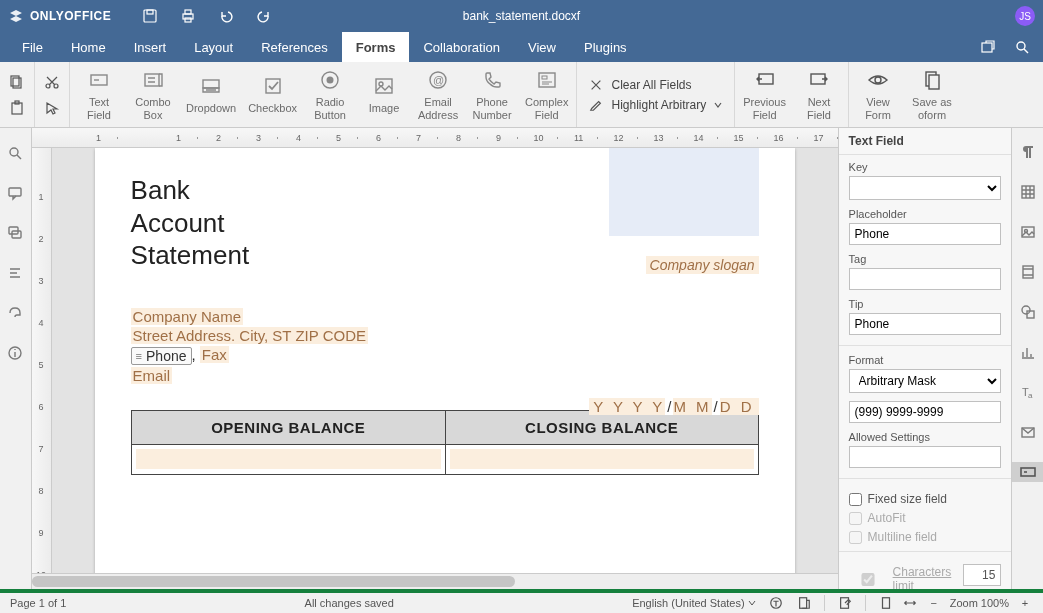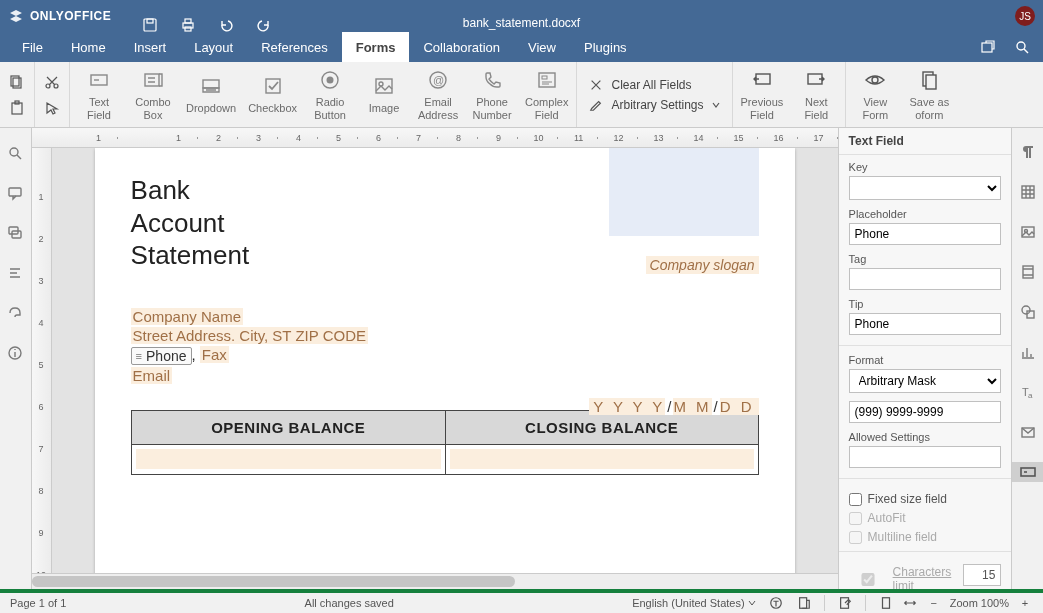--- a/index.html
+++ b/index.html
@@ -1,24 +1,24 @@
 <!DOCTYPE html>
 <html><head>
 <meta charset="utf-8">
 <style>
 * { margin: 0; padding: 0; box-sizing: border-box; font-family: Arial, Helvetica, sans-serif; }
 body { width: 1043px; height: 613px; overflow: hidden; background: #fff; display: flex; flex-direction: column; }
-.titlebar { background: #446995; height: 28px; display: flex; padding: 16px 8px; color: #fff; font-size: 12px; }
+.titlebar { background: #446995; height: 28px; display: flex; align-items: center; padding: 16px 8px; color: #fff; font-size: 12px; }
 .titlebar .brand { display: flex; align-items: center; gap: 6px; font-weight: bold; letter-spacing: 0.5px; }
 .titlebar .brand-icon { width: 16px; height: 16px; display: inline-flex; align-items: center; justify-content: center; }
 .titlebar .qat { margin-left: 30px; display: flex; gap: 20px; }
 .titlebar .qat span { display: inline-flex; align-items: center; justify-content: center; width: 18px; height: 18px; cursor: pointer; }
 .titlebar .doc-title { position: absolute; left: 50%; transform: translateX(-50%); font-size: 12px; }
 .titlebar .right { margin-left: auto; display: flex; align-items: center; gap: 8px; }
-.titlebar .avatar { width: 20px; height: 20px; border-radius: 50%; background: #7f1d1d; color: #fff; font-size: 10px; display: flex; align-items: center; justify-content: center; }
+.titlebar .avatar { width: 20px; height: 20px; border-radius: 50%; background: #8b5cf6; color: #fff; font-size: 10px; display: flex; align-items: center; justify-content: center; }
 
 .menubar { background: #446995; height: 30px; display: flex; align-items: stretch; color: #fff; font-size: 13px; padding-left: 8px; }
 .menubar .tab { padding: 0 14px; display: flex; align-items: center; cursor: pointer; }
 .menubar .tab.active { background: #fff; color: #444; font-weight: bold; }
 .menubar .right-icons { margin-left: auto; display: flex; align-items: center; gap: 16px; padding-right: 12px; }
 .menubar .right-icons span { width: 18px; height: 18px; display: inline-flex; align-items: center; justify-content: center; cursor: pointer; }
 
 .ribbon { background: #f1f1f1; border-bottom: 1px solid #cbcbcb; height: 66px; display: flex; align-items: stretch; font-size: 11px; color: #6b6b6b; }
 .ribbon .mini-col { display: flex; flex-direction: column; justify-content: center; gap: 8px; padding: 0 8px; border-right: 1px solid #d8d8d8; }
 .ribbon .mini-col span { width: 18px; height: 18px; display: flex; align-items: center; justify-content: center; cursor: pointer; color: #444; }
@@ -277,21 +277,21 @@
     <div class="row">
       <svg width="14" height="14" viewBox="0 0 16 16" fill="none" stroke="#555" stroke-width="1.4">
           <path d="M3 3 L13 13 M13 3 L3 13"></path>
         </svg>
       <span>Clear All Fields</span>
     </div>
     <div class="row">
       <svg width="14" height="14" viewBox="0 0 16 16" fill="none" stroke="#555" stroke-width="1.4">
           <path d="M3 12 L11 4 L13 6 L5 14 L2 14 Z"></path>
         </svg>
-      <span>Arbitrary Settings</span>
+      <span>Highlight Arbitrary</span>
       <svg width="8" height="8" viewBox="0 0 8 8">
           <path d="M1 2 L4 6 L7 2" fill="none" stroke="#555" stroke-width="1.2"></path>
         </svg>
     </div>
   </div>
   <div class="group">
     <div class="btn">
       <span class="icn">
           <svg width="22" height="18" viewBox="0 0 22 18" fill="none" stroke="#555" stroke-width="1.4">
             <rect x="5" y="3" width="14" height="10"></rect>

